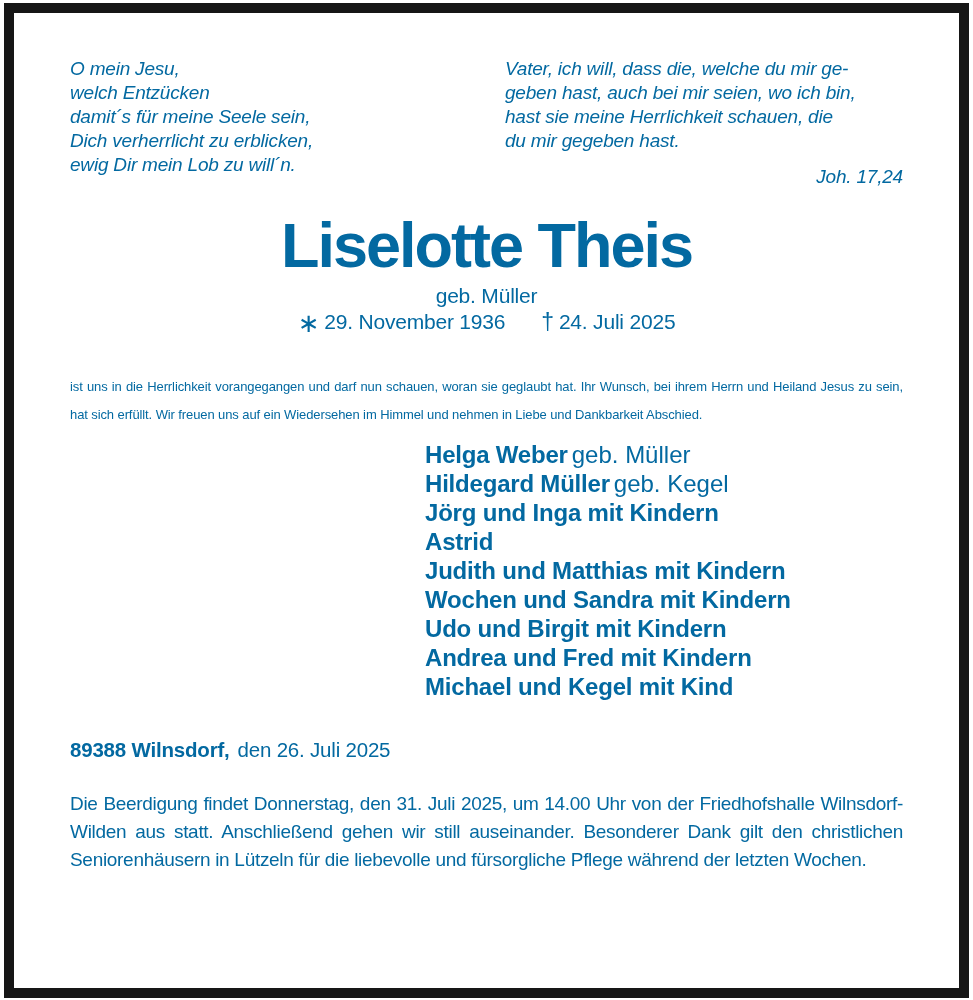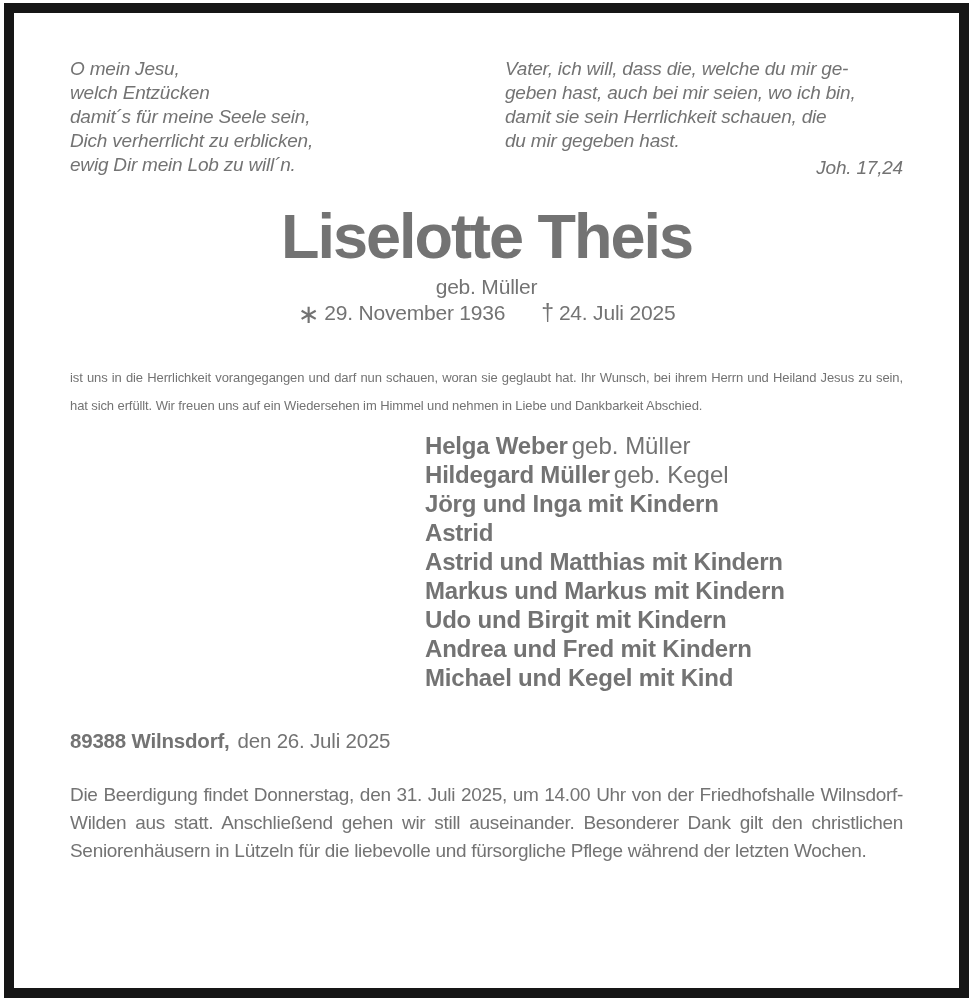--- a/index.html
+++ b/index.html
@@ -6,21 +6,21 @@
     margin: 0;
     padding: 0;
     background: #ffffff;
   }
   .page {
     position: relative;
     width: 973px;
     height: 1000px;
     background: #ffffff;
     font-family: "Liberation Sans", "DejaVu Sans", sans-serif;
-    color: #737373;
+    color: #0369a1;
     overflow: hidden;
   }
   .frame {
     position: absolute;
     left: 4px;
     top: 3px;
     right: 4px;
     bottom: 2px;
     border: 10px solid #161616;
     box-sizing: border-box;
@@ -38,21 +38,21 @@
     font-size: 19px;
     line-height: 24px;
     letter-spacing: -0.2px;
   }
   .poem-right { width: 398px; }
   .bible-ref {
     text-align: right;
     font-style: italic;
     font-size: 19px;
     line-height: 24px;
-    margin-top: 3px;
+    margin-top: 12px;
   }
 
   
   .title-block { text-align: center; }
   .deceased-name {
     margin: 24px 0 0 0;
     font-size: 63px;
     font-weight: 700;
     letter-spacing: -2px;
     line-height: 64px;
@@ -125,43 +125,43 @@
       <div class="poem poem-left">
         <div>O mein Jesu,</div>
         <div>welch Entzücken</div>
         <div>damit´s für meine Seele sein,</div>
         <div>Dich verherrlicht zu erblicken,</div>
         <div>ewig Dir mein Lob zu will´n.</div>
       </div>
       <div class="poem poem-right">
         <div>Vater, ich will, dass die, welche du mir ge-</div>
         <div>geben hast, auch bei mir seien, wo ich bin,</div>
-        <div>damit sie sein Herrlichkeit schauen, die</div>
+        <div>hast sie meine Herrlichkeit schauen, die</div>
         <div>du mir gegeben hast.</div>
         <div class="bible-ref">Joh. 17,24</div>
       </div>
     </div>
 
     <div class="title-block">
       <h1 class="deceased-name">Liselotte Theis</h1>
       <div class="maiden-name">geb. Müller</div>
       <div class="life-dates">
         <span class="date-symbol birth-symbol">∗</span><span>29. November 1936</span><span class="dates-gap"></span><span class="date-symbol">†</span><span>24. Juli 2025</span>
       </div>
     </div>
 
     <p class="main-text">ist uns in die Herrlichkeit vorangegangen und darf nun schauen, woran sie geglaubt hat. Ihr Wunsch, bei ihrem Herrn und Heiland Jesus zu sein, hat sich erfüllt. Wir freuen uns auf ein Wiedersehen im Himmel und nehmen in Liebe und Dankbarkeit Abschied.</p>
 
     <div class="mourners">
       <div><span class="mourner-name">Helga Weber</span><span class="mourner-suffix">geb. Müller</span></div>
       <div><span class="mourner-name">Hildegard Müller</span><span class="mourner-suffix">geb. Kegel</span></div>
       <div><span class="mourner-name">Jörg und Inga mit Kindern</span></div>
       <div><span class="mourner-name">Astrid</span></div>
-      <div><span class="mourner-name">Astrid und Matthias mit Kindern</span></div>
-      <div><span class="mourner-name">Markus und Markus mit Kindern</span></div>
+      <div><span class="mourner-name">Judith und Matthias mit Kindern</span></div>
+      <div><span class="mourner-name">Wochen und Sandra mit Kindern</span></div>
       <div><span class="mourner-name">Udo und Birgit mit Kindern</span></div>
       <div><span class="mourner-name">Andrea und Fred mit Kindern</span></div>
       <div><span class="mourner-name">Michael und Kegel mit Kind</span></div>
     </div>
 
     <div class="closing-line">
       <span class="closing-place">89388 Wilnsdorf,</span><span class="closing-date">den 26. Juli 2025</span>
     </div>
 
     <p class="funeral-text">Die Beerdigung findet Donnerstag, den 31. Juli 2025, um 14.00 Uhr von der Friedhofshalle Wilnsdorf-Wilden aus statt. Anschließend gehen wir still auseinander. Besonderer Dank gilt den christlichen Seniorenhäusern in Lützeln für die liebevolle und fürsorgliche Pflege während der letzten Wochen.</p>

